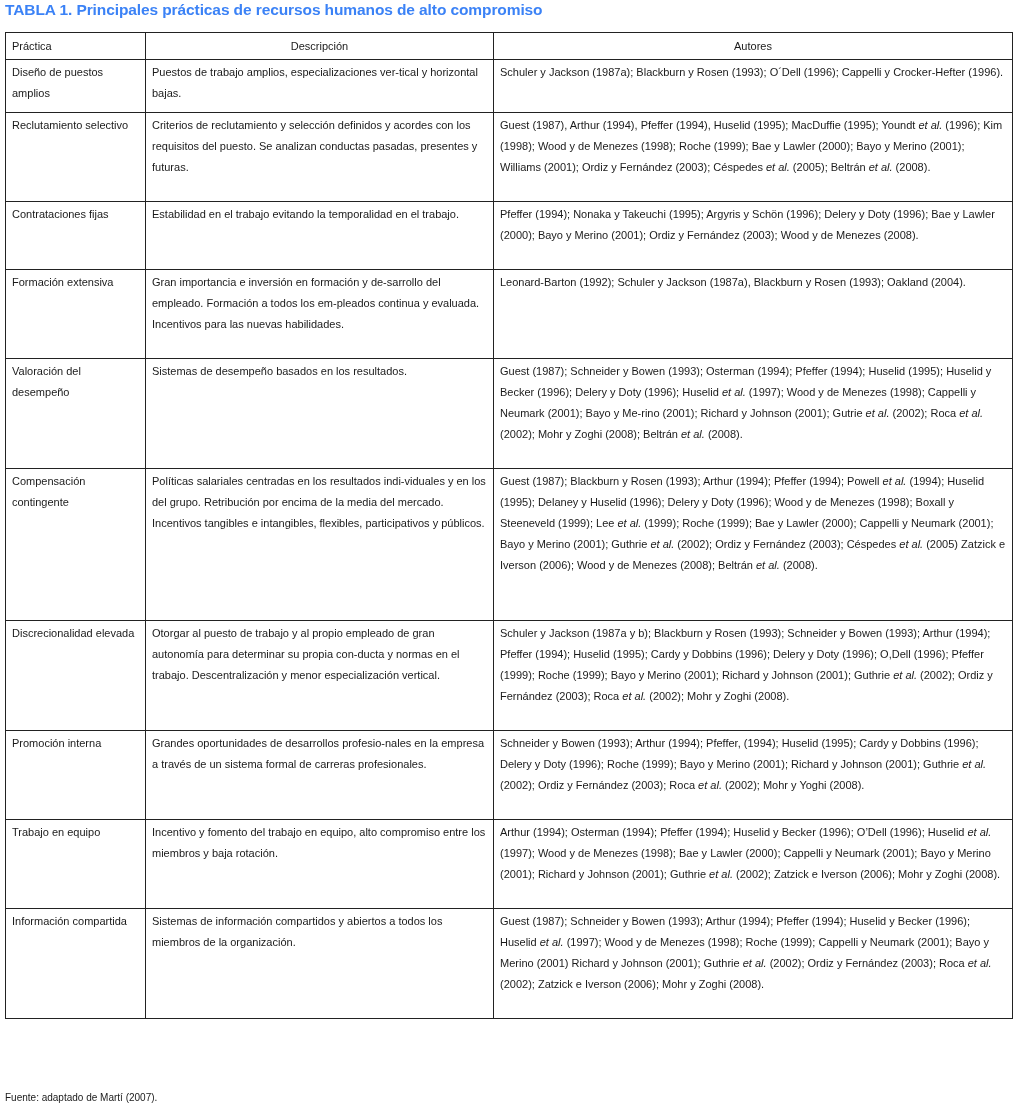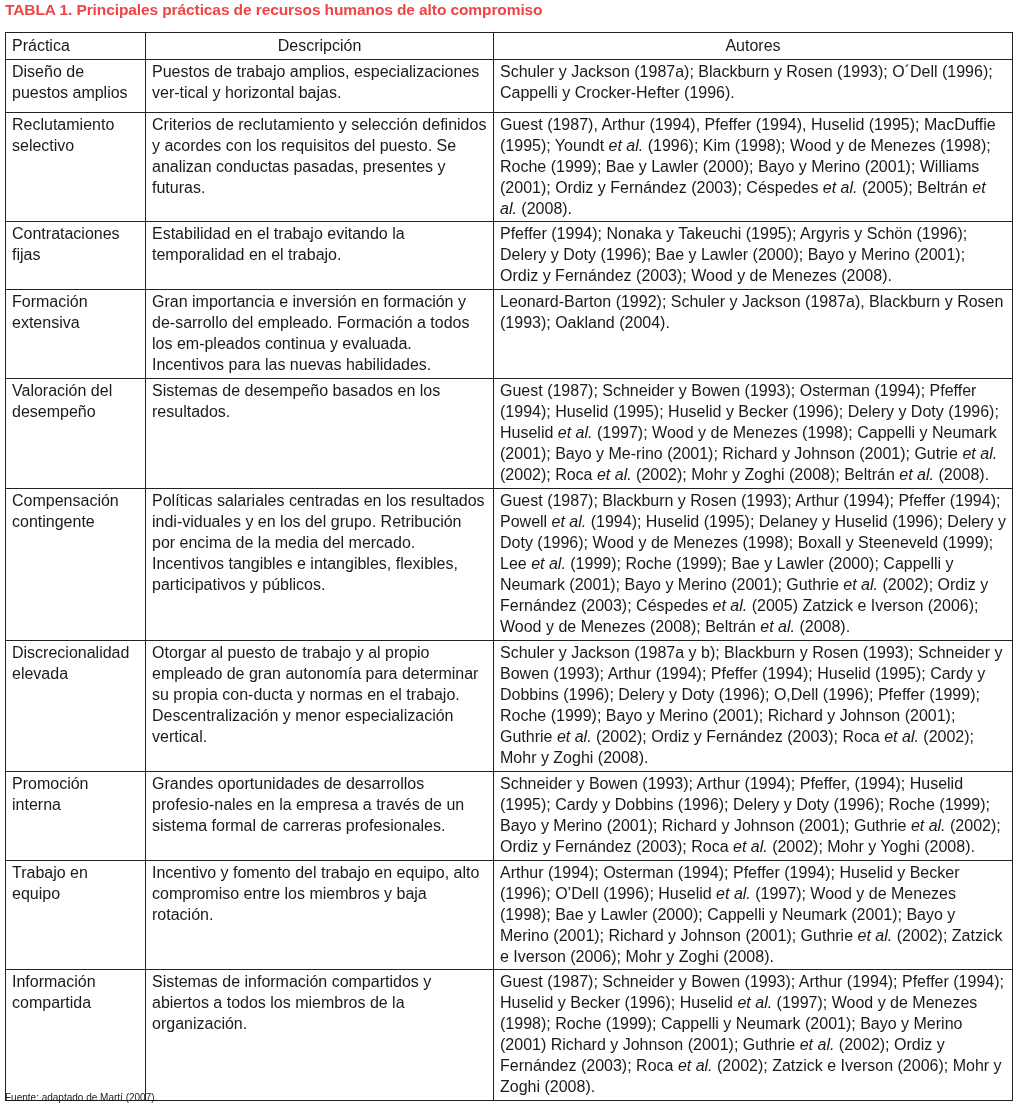--- a/index.html
+++ b/index.html
@@ -4,28 +4,28 @@
 <style>
   html, body { margin: 0; padding: 0; background: #ffffff; }
   body {
     width: 1017px; height: 1109px; position: relative; overflow: hidden;
     font-family: "Liberation Sans", "DejaVu Sans", sans-serif;
     color: #1a1a1a;
   }
   .title {
     position: absolute; left: 5px; top: 1px;
     font-size: 15.5px; font-weight: bold; letter-spacing: -0.1px;
-    color: #ef4444;
+    color: #3b82f6;
   }
   table.main {
     position: absolute; left: 5px; top: 32px;
     width: 1007px;
     border-collapse: collapse;
     table-layout: fixed;
-    font-size: 16px;
+    font-size: 11px;
     line-height: 20.9px;
   }
   table.main th, table.main td {
     border: 1.5px solid #222;
     vertical-align: top;
     padding: 2px 6px 2px 6px;
     font-weight: normal;
   }
   table.main th { text-align: center; padding-top: 3px; padding-bottom: 2px; }
   table.main th.first { text-align: left; }

